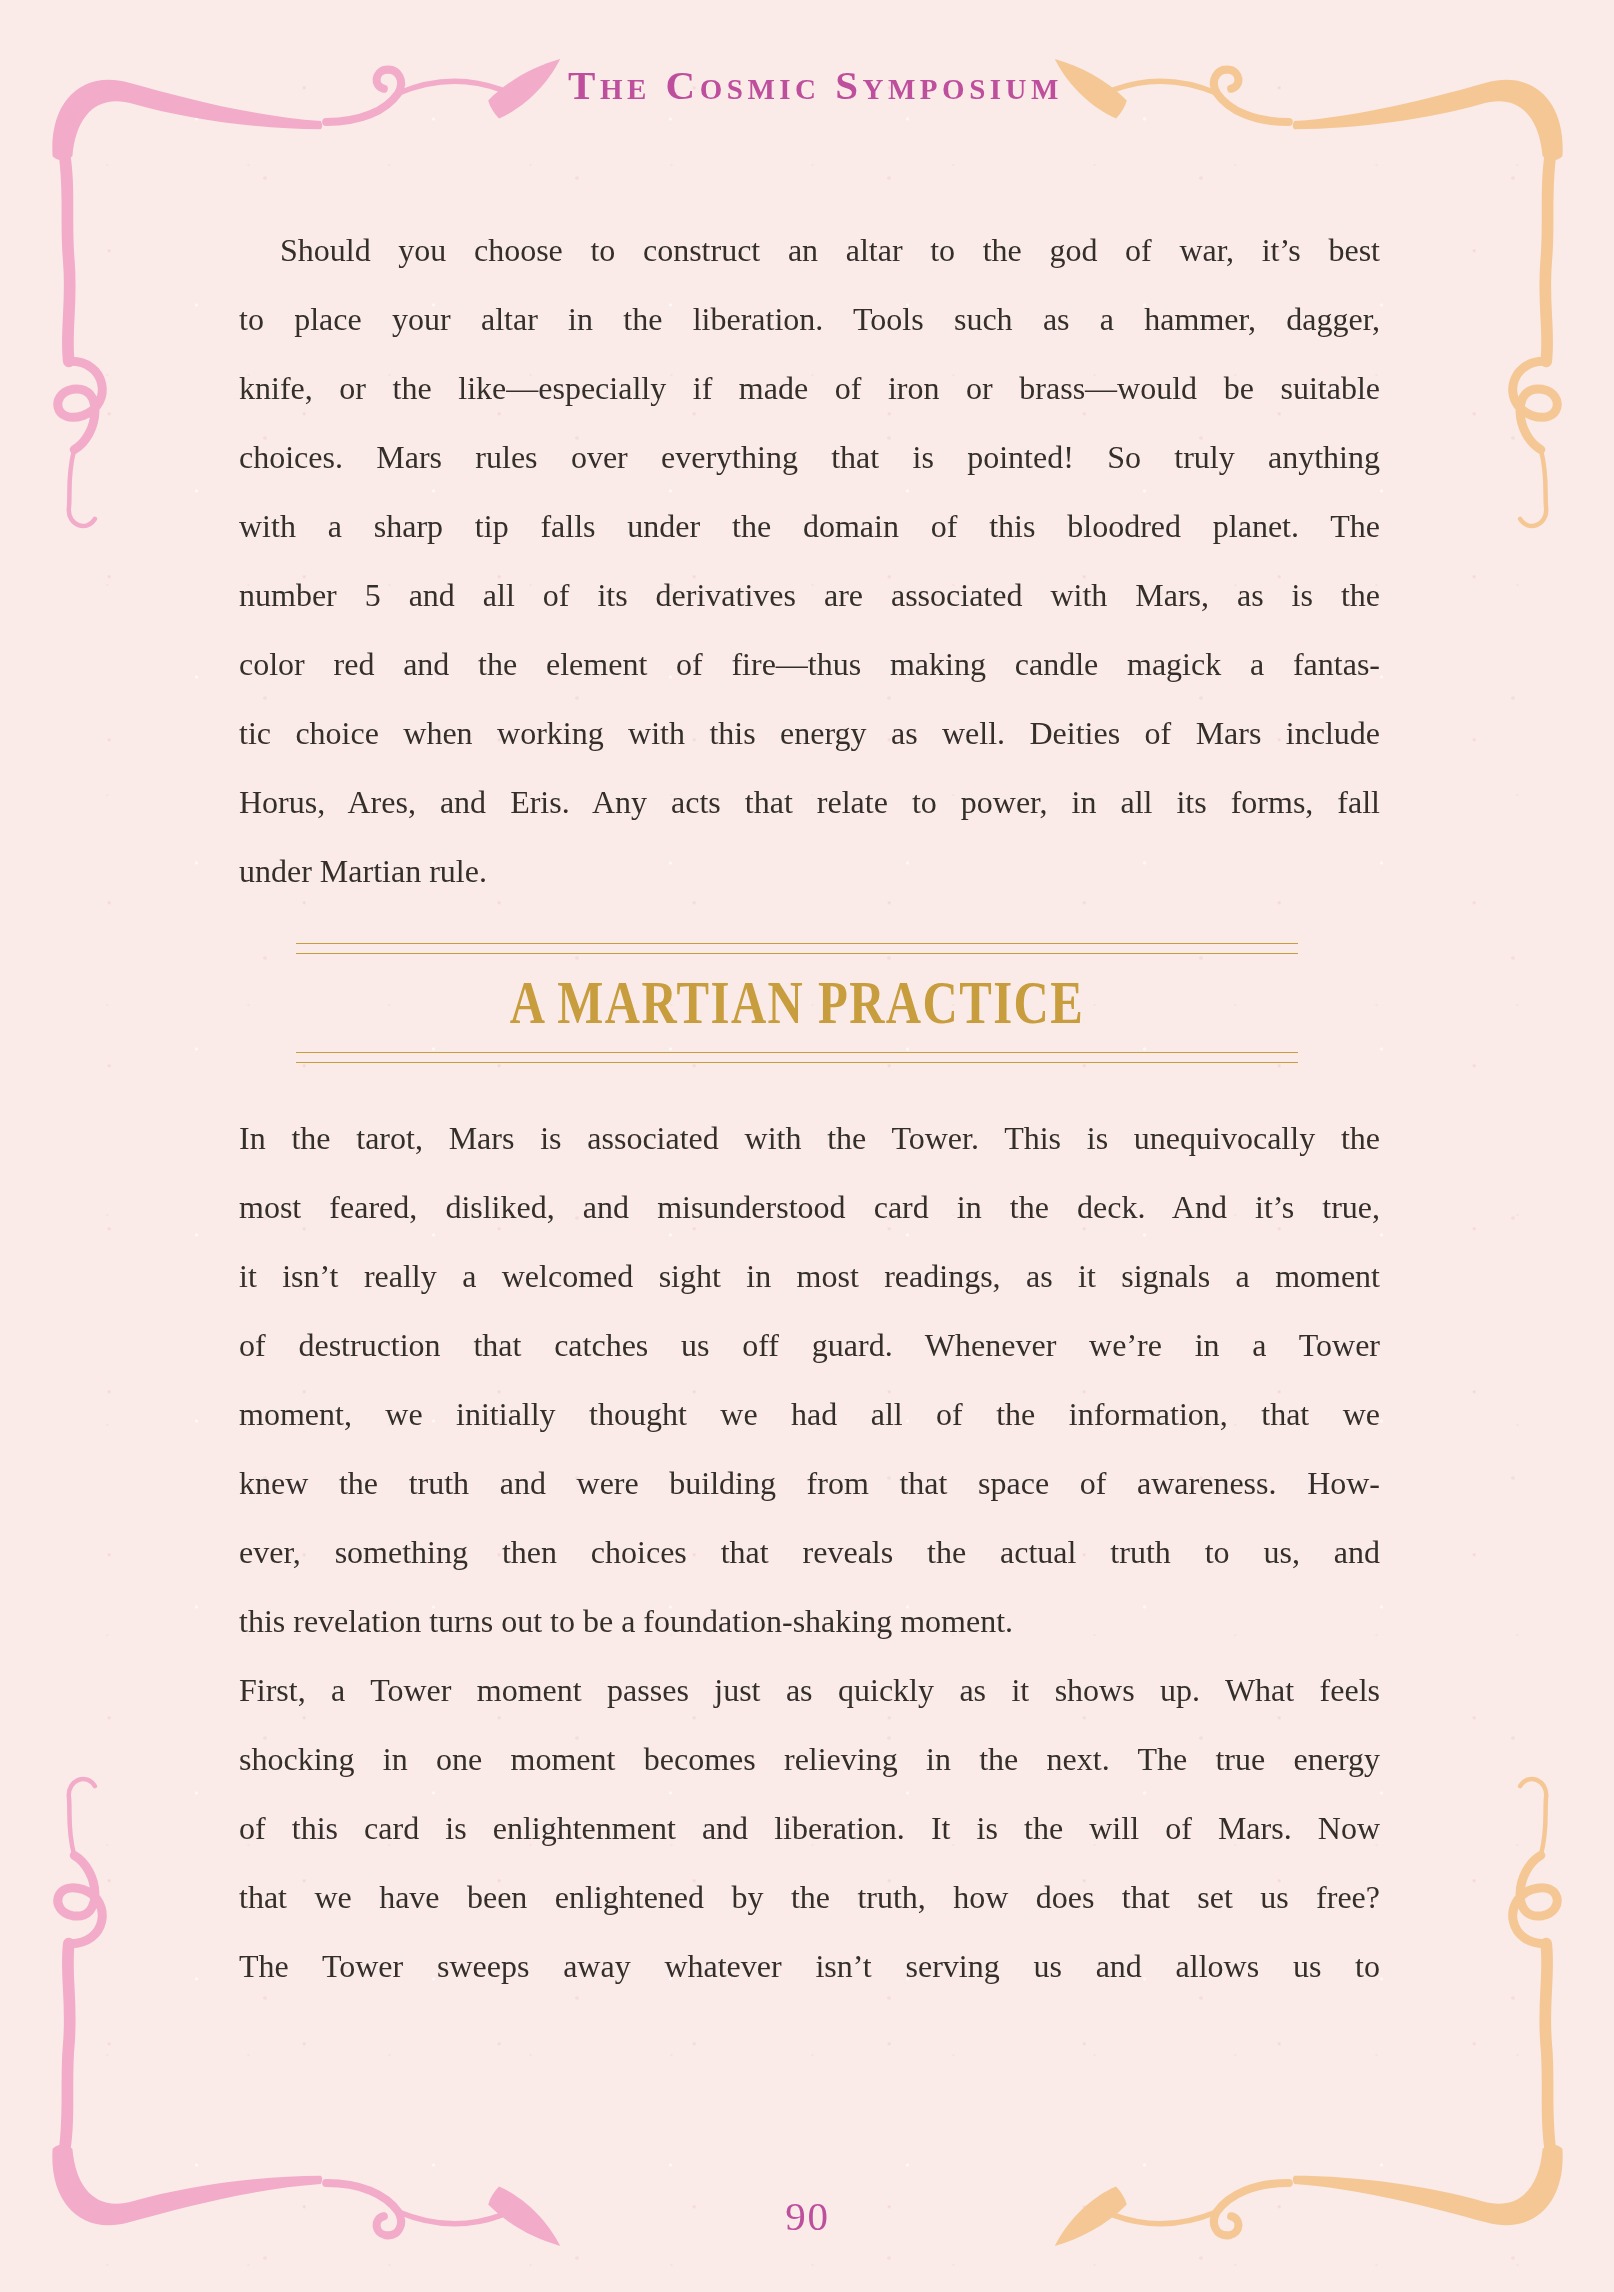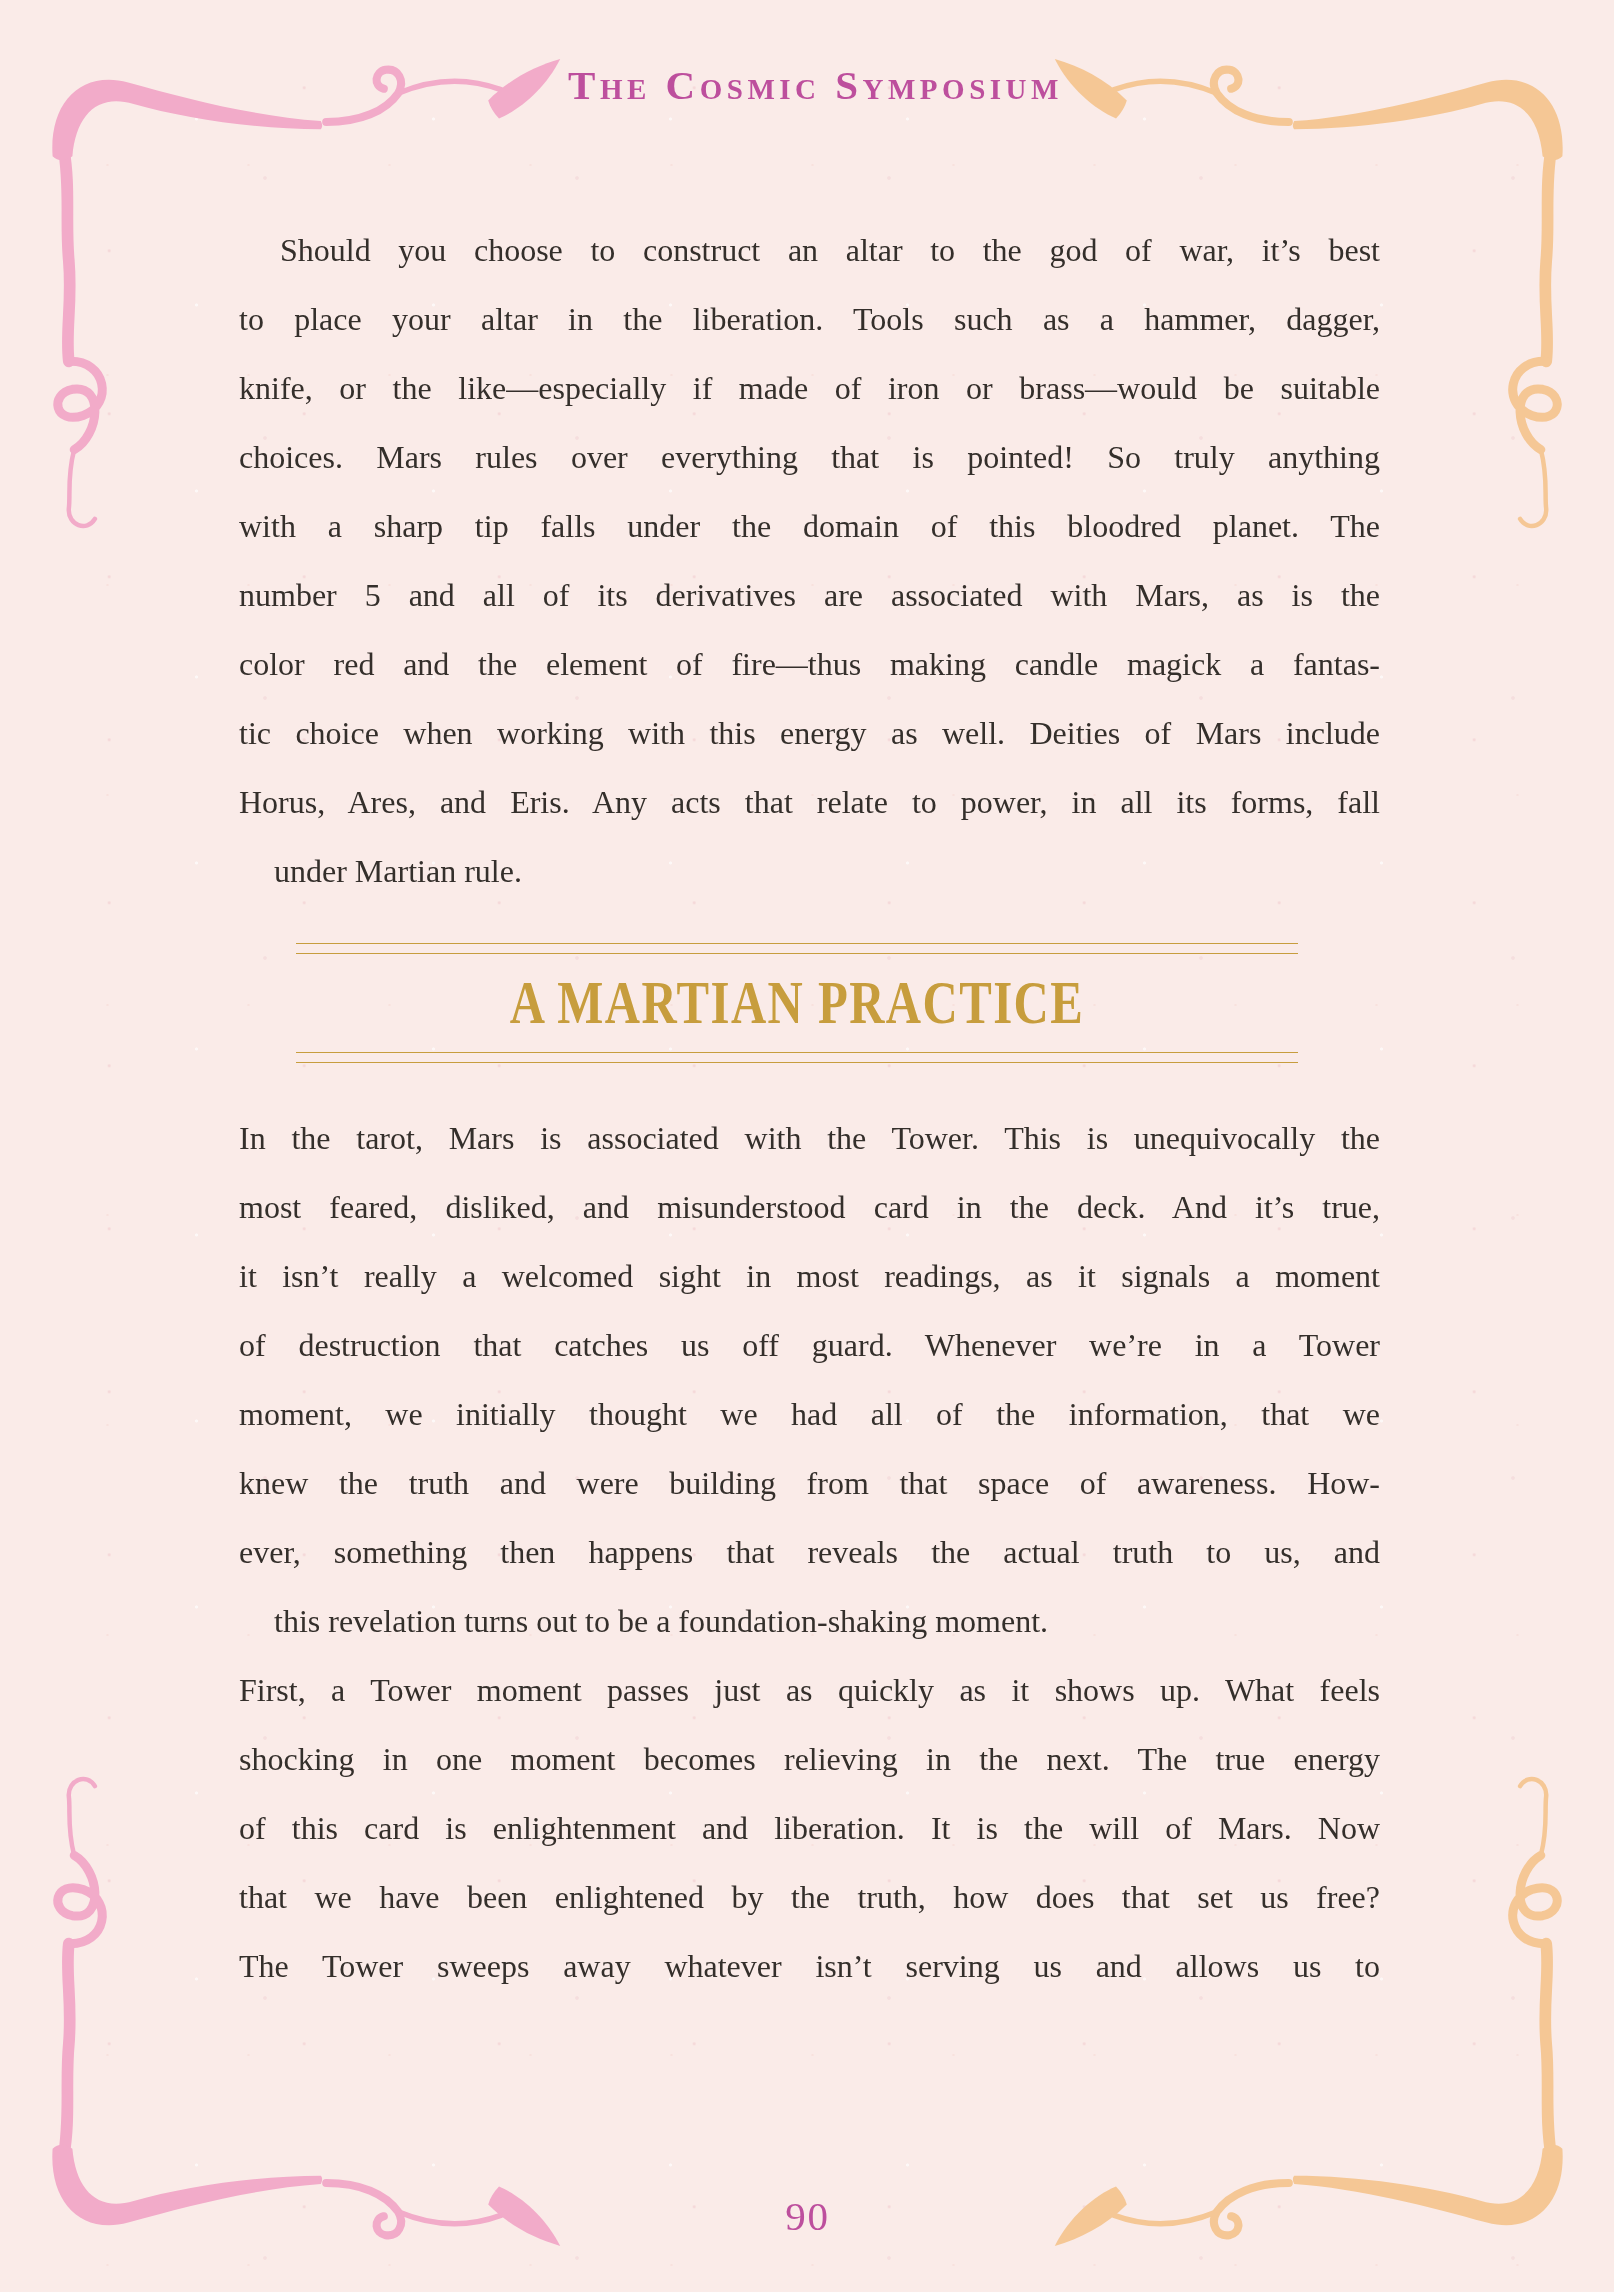--- a/index.html
+++ b/index.html
@@ -37,21 +37,21 @@
   .corner.bl{left:40px;bottom:20px;color:var(--pink-flourish,#f2abc9);transform:scaleY(-1);}
   .corner.br{right:40px;bottom:20px;color:var(--orange-flourish,#f5c795);transform:scale(-1,-1);}
   .body-text{
     position:absolute;left:239px;width:1141px;
     font-size:32px;line-height:69px;
     color:var(--body-text,#342f2b);
   }
   #body-upper{top:216px;}
   #body-lower{top:1104px;}
   .line{text-align:justify;text-align-last:justify;white-space:normal;}
-  .line.last{text-align-last:left;margin-left:35px;}
+  .line.last{text-align-last:left;}
   .line.indent{text-indent:41px;}
   .heading-block{position:absolute;left:296px;top:943px;width:1002px;}
   .double-rule{height:9px;border-top:1.8px solid var(--gold,#c79d3d);border-bottom:1.8px solid var(--gold,#c79d3d);}
   .section-heading{
     margin:10.8px 0;height:76px;line-height:76px;
     text-align:center;font-weight:bold;font-size:61px;letter-spacing:1.8px;
     color:var(--gold,#c79d3d);
     transform:scaleX(0.8);transform-origin:center;
   }
   .page-number{
@@ -123,21 +123,21 @@
   </div>
 
   <div class="body-text" id="body-lower">
       <div class="para">
         <div class="line">In the tarot, Mars is associated with the Tower. This is unequivocally the</div>
         <div class="line">most feared, disliked, and misunderstood card in the deck. And it’s true,</div>
         <div class="line">it isn’t really a welcomed sight in most readings, as it signals a moment</div>
         <div class="line">of destruction that catches us off guard. Whenever we’re in a Tower</div>
         <div class="line">moment, we initially thought we had all of the information, that we</div>
         <div class="line">knew the truth and were building from that space of awareness. How-</div>
-        <div class="line">ever, something then happens that reveals the actual truth to us, and</div>
+        <div class="line">ever, something then choices that reveals the actual truth to us, and</div>
         <div class="line last">this revelation turns out to be a foundation-shaking moment.</div>
       </div>
       <div class="para">
         <div class="line">First, a Tower moment passes just as quickly as it shows up. What feels</div>
         <div class="line">shocking in one moment becomes relieving in the next. The true energy</div>
         <div class="line">of this card is enlightenment and liberation. It is the will of Mars. Now</div>
         <div class="line">that we have been enlightened by the truth, how does that set us free?</div>
         <div class="line">The Tower sweeps away whatever isn’t serving us and allows us to</div>
       </div>
     </div>

